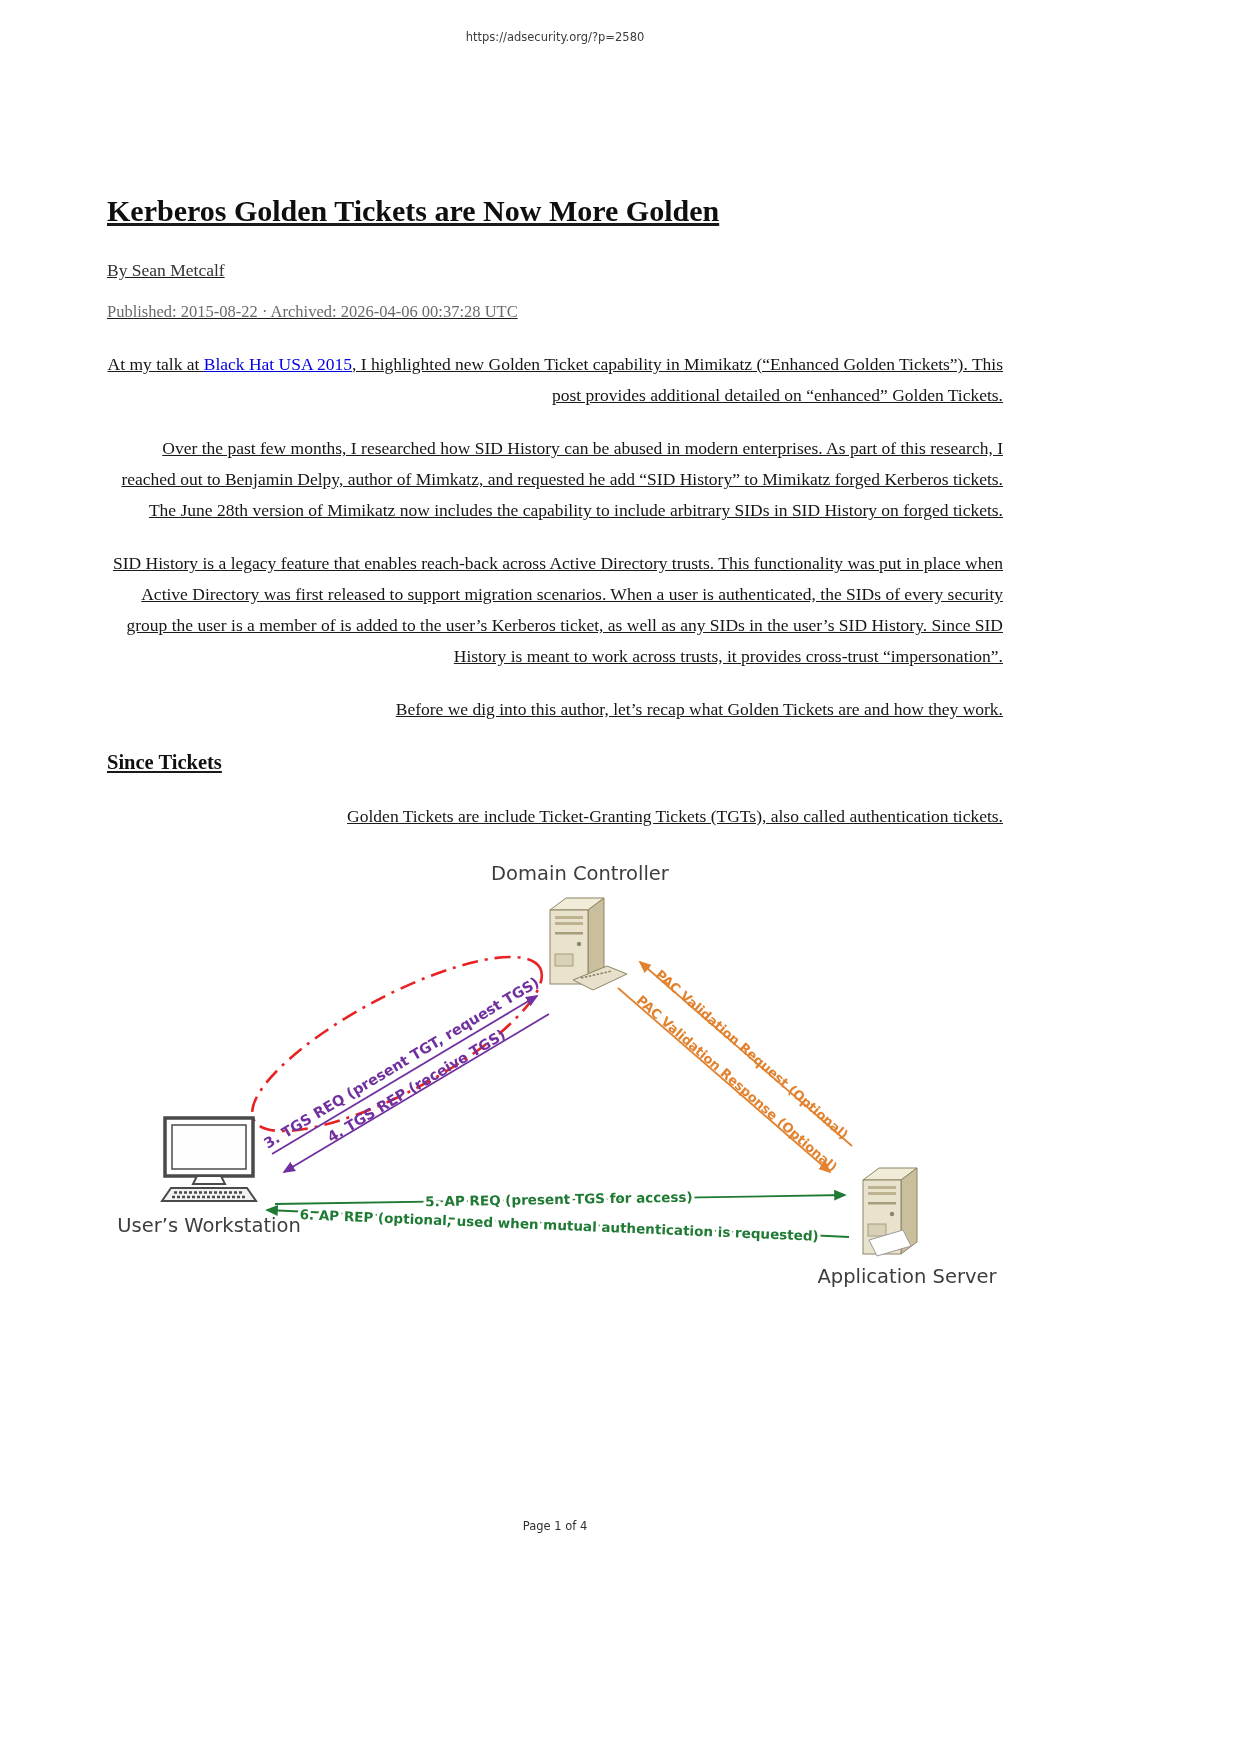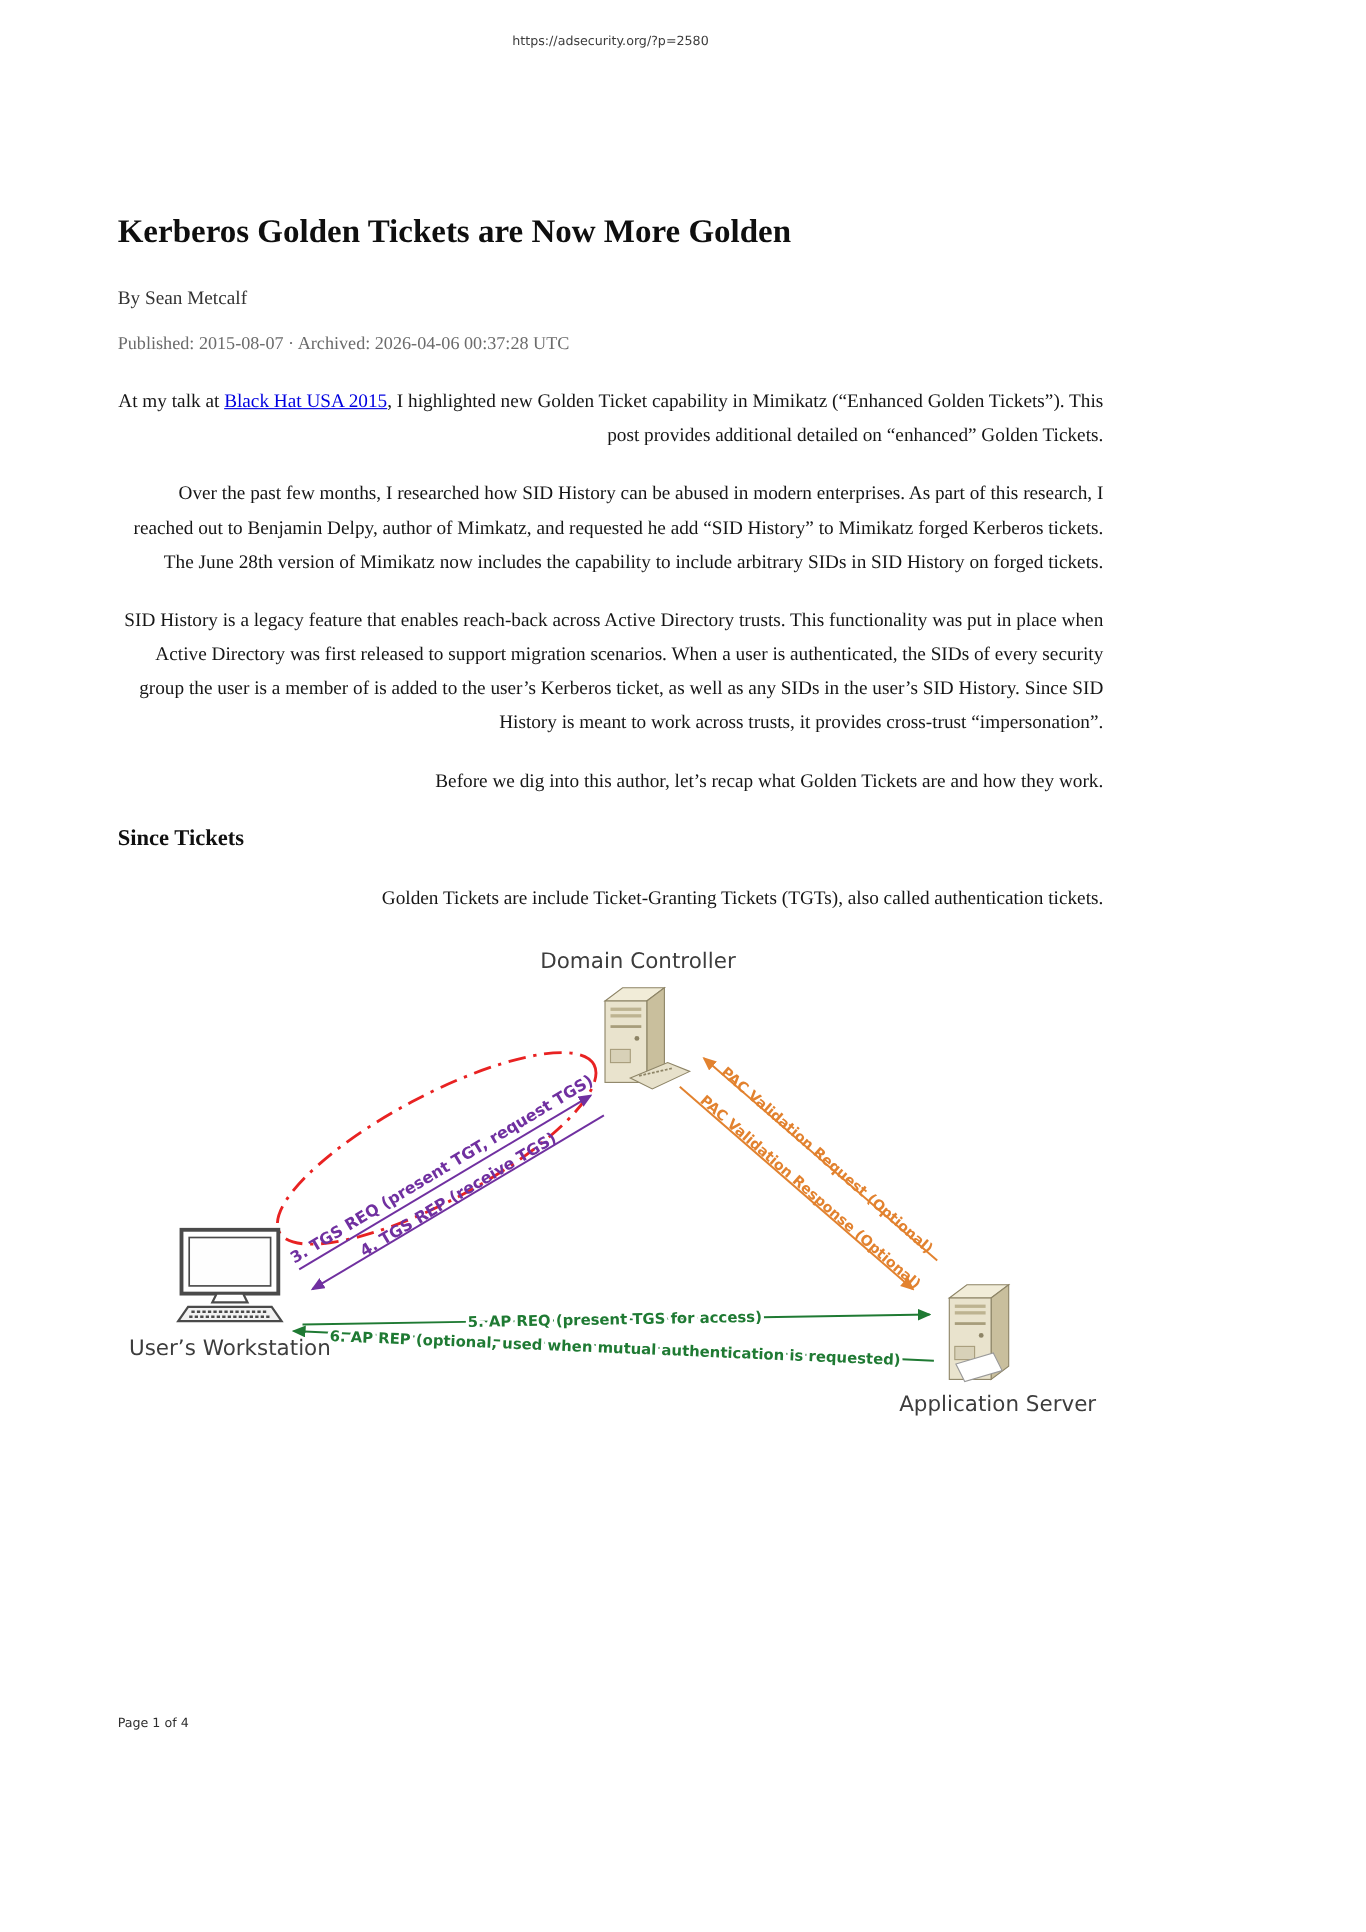--- a/index.html
+++ b/index.html
@@ -5,21 +5,21 @@
   * { margin:0; padding:0; box-sizing:border-box; }
   html, body { width:1242px; height:1756px; background:#ffffff; }
   body { position:relative; font-family:"Liberation Serif", serif; color:#1a1a1a; overflow:hidden; }
 
   .url-header {
     position:absolute; top:30px; left:107px; width:896px;
     text-align:center; font-family:"DejaVu Sans", sans-serif;
     font-size:11.5px; color:#3c3c3c;
   }
 
-  .content { position:absolute; top:193px; left:107px; width:896px; }
+  .content { position:absolute; top:193px; left:107px; width:896px;text-decoration:underline; }
 
   h1.title {
     font-size:30px; line-height:36px; font-weight:bold; color:#0f0f0f;
     margin:0 0 30px 0;
   }
   .byline { font-size:17.5px; line-height:22px; color:#333333; margin:0 0 20px 0; }
   .meta   { font-size:16.5px; line-height:21px; color:#6b6b6b; margin:0 0 27px 0; }
 
   p.body-p { font-size:17.5px; line-height:31px; margin:0 0 22px 0; color:#161616;text-align:right; }
   a.inline-link { color:#0000e0; text-decoration:underline; cursor:pointer; }
@@ -30,35 +30,35 @@
   .diagram-svg { display:block; }
 
   .diag-label  { font-family:"DejaVu Sans", sans-serif; font-size:19.5px; fill:#3d3d3d; }
   .arrow-label { font-family:"DejaVu Sans", sans-serif; font-weight:600; }
   .lbl-purple  { fill:#7030A0; font-size:14.5px; }
   .lbl-orange  { fill:#E2822F; font-size:13px; }
   .lbl-green   { fill:#1F7A33; font-size:13.5px; paint-order:stroke fill; stroke:#ffffff; stroke-width:6px; stroke-linejoin:round; }
 
   .page-footer {
     position:absolute; top:1519px; left:107px; width:896px;
-    font-family:"DejaVu Sans", sans-serif;
-    font-size:11.5px; color:#2e2e2e;margin-top:40px;
+    text-align:center; font-family:"DejaVu Sans", sans-serif;
+    font-size:11.5px; color:#2e2e2e;
   }
 </style>
 </head>
 <body>
 
 <div class="url-header">https://adsecurity.org/?p=2580</div>
 
 <div class="content">
 
   <h1 class="title">Kerberos Golden Tickets are Now More Golden</h1>
 
   <p class="byline">By Sean Metcalf</p>
-  <p class="meta">Published: 2015-08-07 · Archived: 2026-04-06 00:37:28 UTC</p>
+  <p class="meta">Published: 2015-08-22 · Archived: 2026-04-06 00:37:28 UTC</p>
 
   <p class="body-p"><span>At my talk at </span><a class="inline-link">Black Hat USA 2015</a><span>, I highlighted new Golden Ticket capability in Mimikatz (“Enhanced Golden Tickets”). This post provides additional detailed on “enhanced” Golden Tickets.</span></p>
 
   <p class="body-p">Over the past few months, I researched how SID History can be abused in modern enterprises. As part of this research, I reached out to Benjamin Delpy, author of Mimkatz, and requested he add “SID History” to Mimikatz forged Kerberos tickets. The June 28th version of Mimikatz now includes the capability to include arbitrary SIDs in SID History on forged tickets.</p>
 
   <p class="body-p">SID History is a legacy feature that enables reach-back across Active Directory trusts. This functionality was put in place when Active Directory was first released to support migration scenarios. When a user is authenticated, the SIDs of every security group the user is a member of is added to the user’s Kerberos ticket, as well as any SIDs in the user’s SID History. Since SID History is meant to work across trusts, it provides cross-trust “impersonation”.</p>
 
   <p class="body-p">Before we dig into this author, let’s recap what Golden Tickets are and how they work.</p>
 
   <h2 class="section">Since Tickets</h2>

